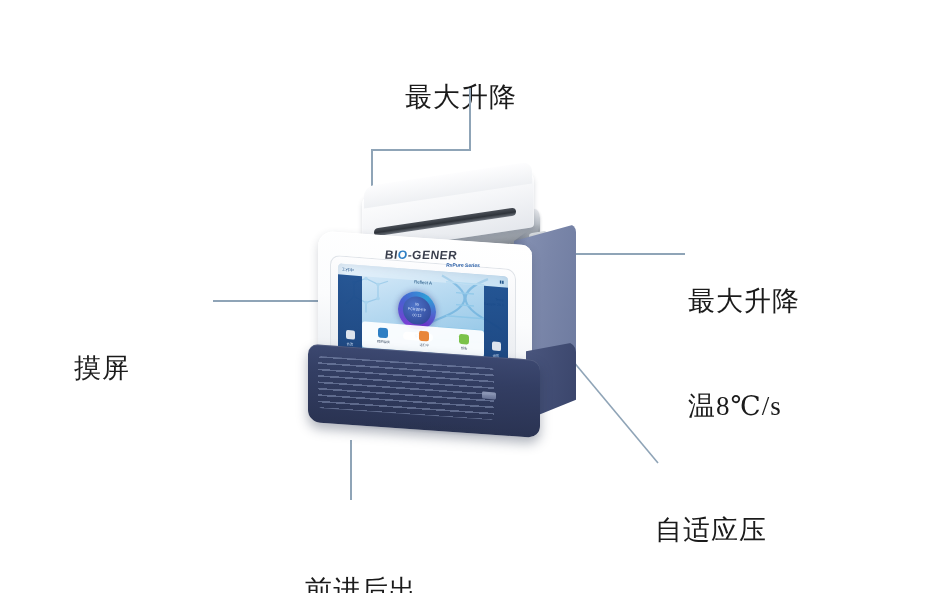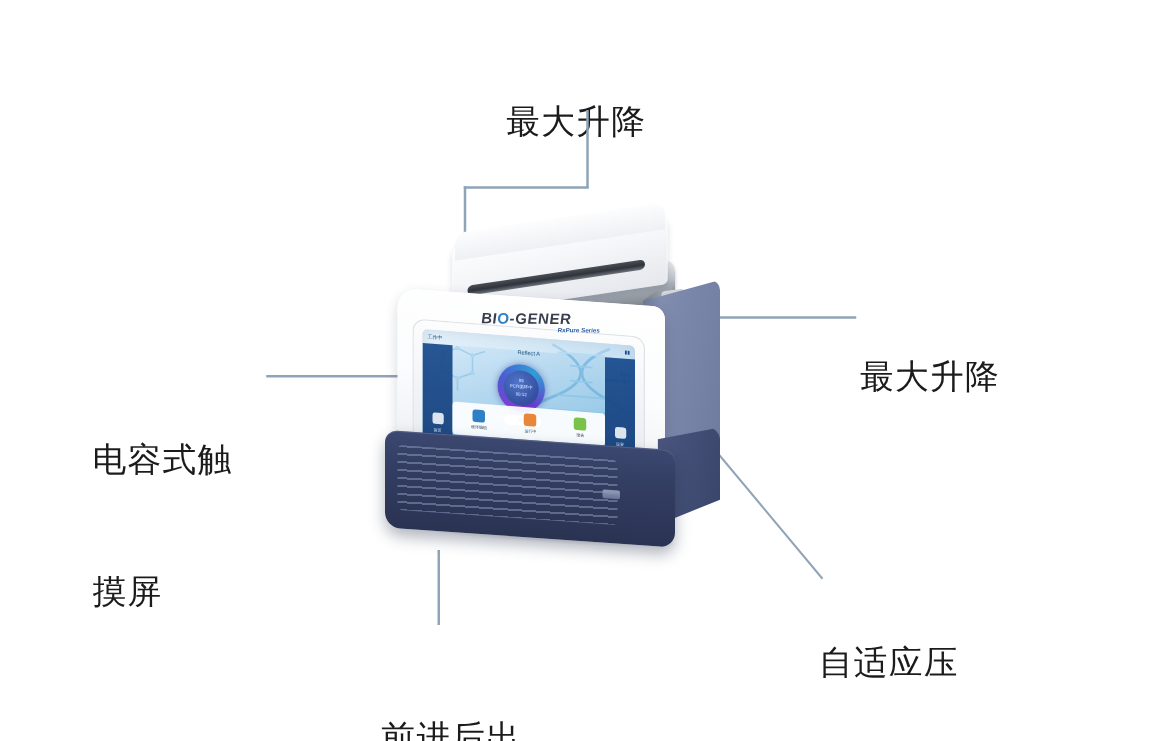--- a/index.html
+++ b/index.html
@@ -219,24 +219,24 @@
 </head>
 <body>
 
 <div class="callout" id="label-lid">
   <span class="ln">最大升降</span>
   <span class="ln">杆式热盖</span>
 </div>
 
 <div class="callout" id="label-ramp">
   <span class="ln">最大升降</span>
+  <span class="ln">温8℃/s</span>
 </div>
 
 <div class="callout" id="label-screen">
-  <span class="ln">电容式触</span>
   <span class="ln">摸屏</span>
 </div>
 
 <div class="callout" id="label-airflow">
   <span class="ln">前进后出</span>
   
 </div>
 
 <div class="callout" id="label-anneal">
   <span class="ln">自适应压</span>

